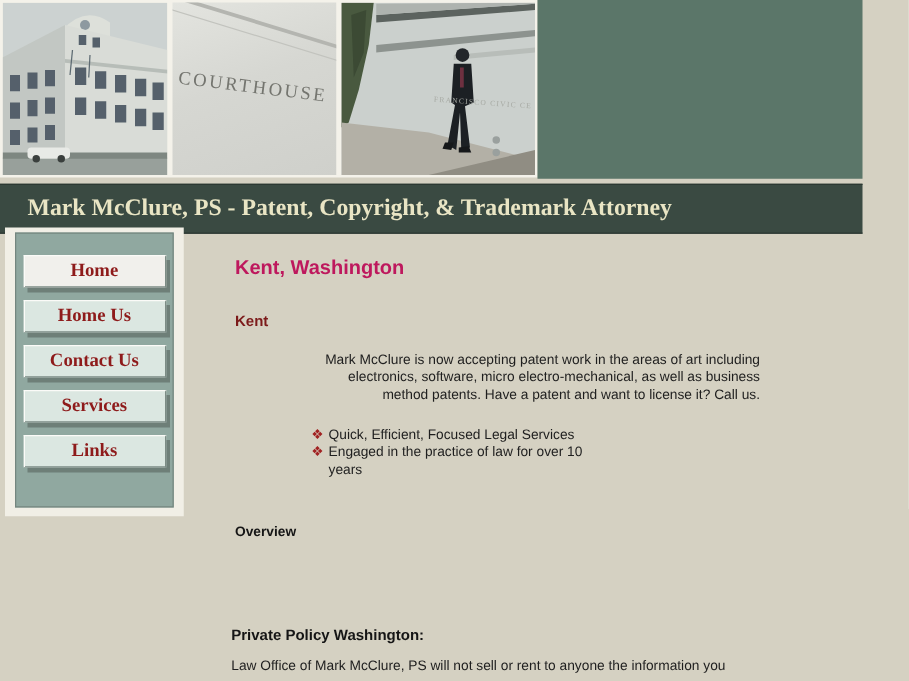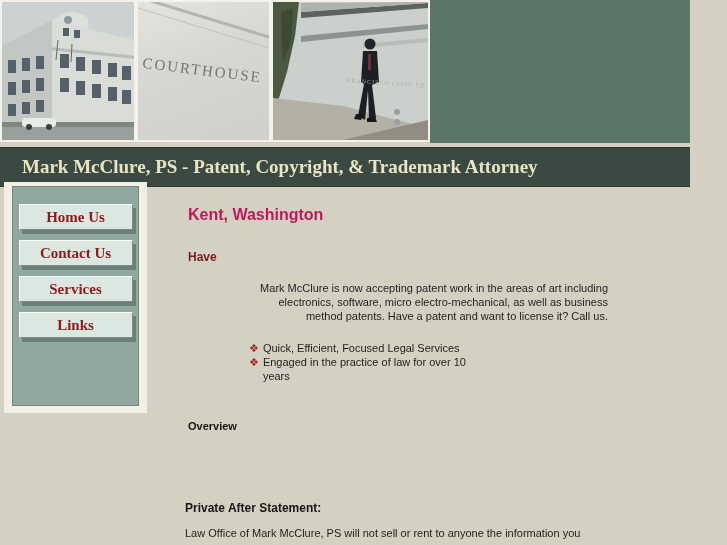--- a/index.html
+++ b/index.html
@@ -134,44 +134,45 @@
   </div>
 
   <div class="teal-block"></div>
 
   <div class="titlebar">
     <span>Mark McClure, PS - Patent, Copyright, &amp; Trademark Attorney</span>
   </div>
 
   <div class="sidebar-frame">
     <div class="sidebar">
+      <div class="btn active">Home</div>
       <div class="btn">Home Us</div>
       <div class="btn">Contact Us</div>
       <div class="btn">Services</div>
       <div class="btn">Links</div>
     </div>
   </div>
 
   <div class="blk kent">Kent, Washington</div>
 
-  <div class="blk news-h">Have</div>
+  <div class="blk news-h">Kent</div>
   <div class="blk body-text news-body">Mark McClure is now accepting patent work in the areas of art including
 electronics, software, micro electro-mechanical, as well as business
 method patents.  Have a patent and want to license it?  Call us.</div>
 
   <div class="blk bullets">
     <div class="bullet-item">
       <span class="bullet-glyph">❖</span>
       <span class="bullet-text">Quick, Efficient, Focused Legal Services</span>
     </div>
     <div class="bullet-item">
       <span class="bullet-glyph">❖</span>
       <span class="bullet-text">Engaged in the practice of law for over 10
 years</span>
     </div>
   </div>
 
   <div class="blk overview-h">Overview</div>
 
-  <div class="blk policy-h">Private After Statement:</div>
+  <div class="blk policy-h">Private Policy Washington:</div>
   <div class="blk body-text policy-body">Law Office of Mark McClure, PS  will not sell or rent to anyone the information you</div>
 
 </div>
 
 </body></html>

